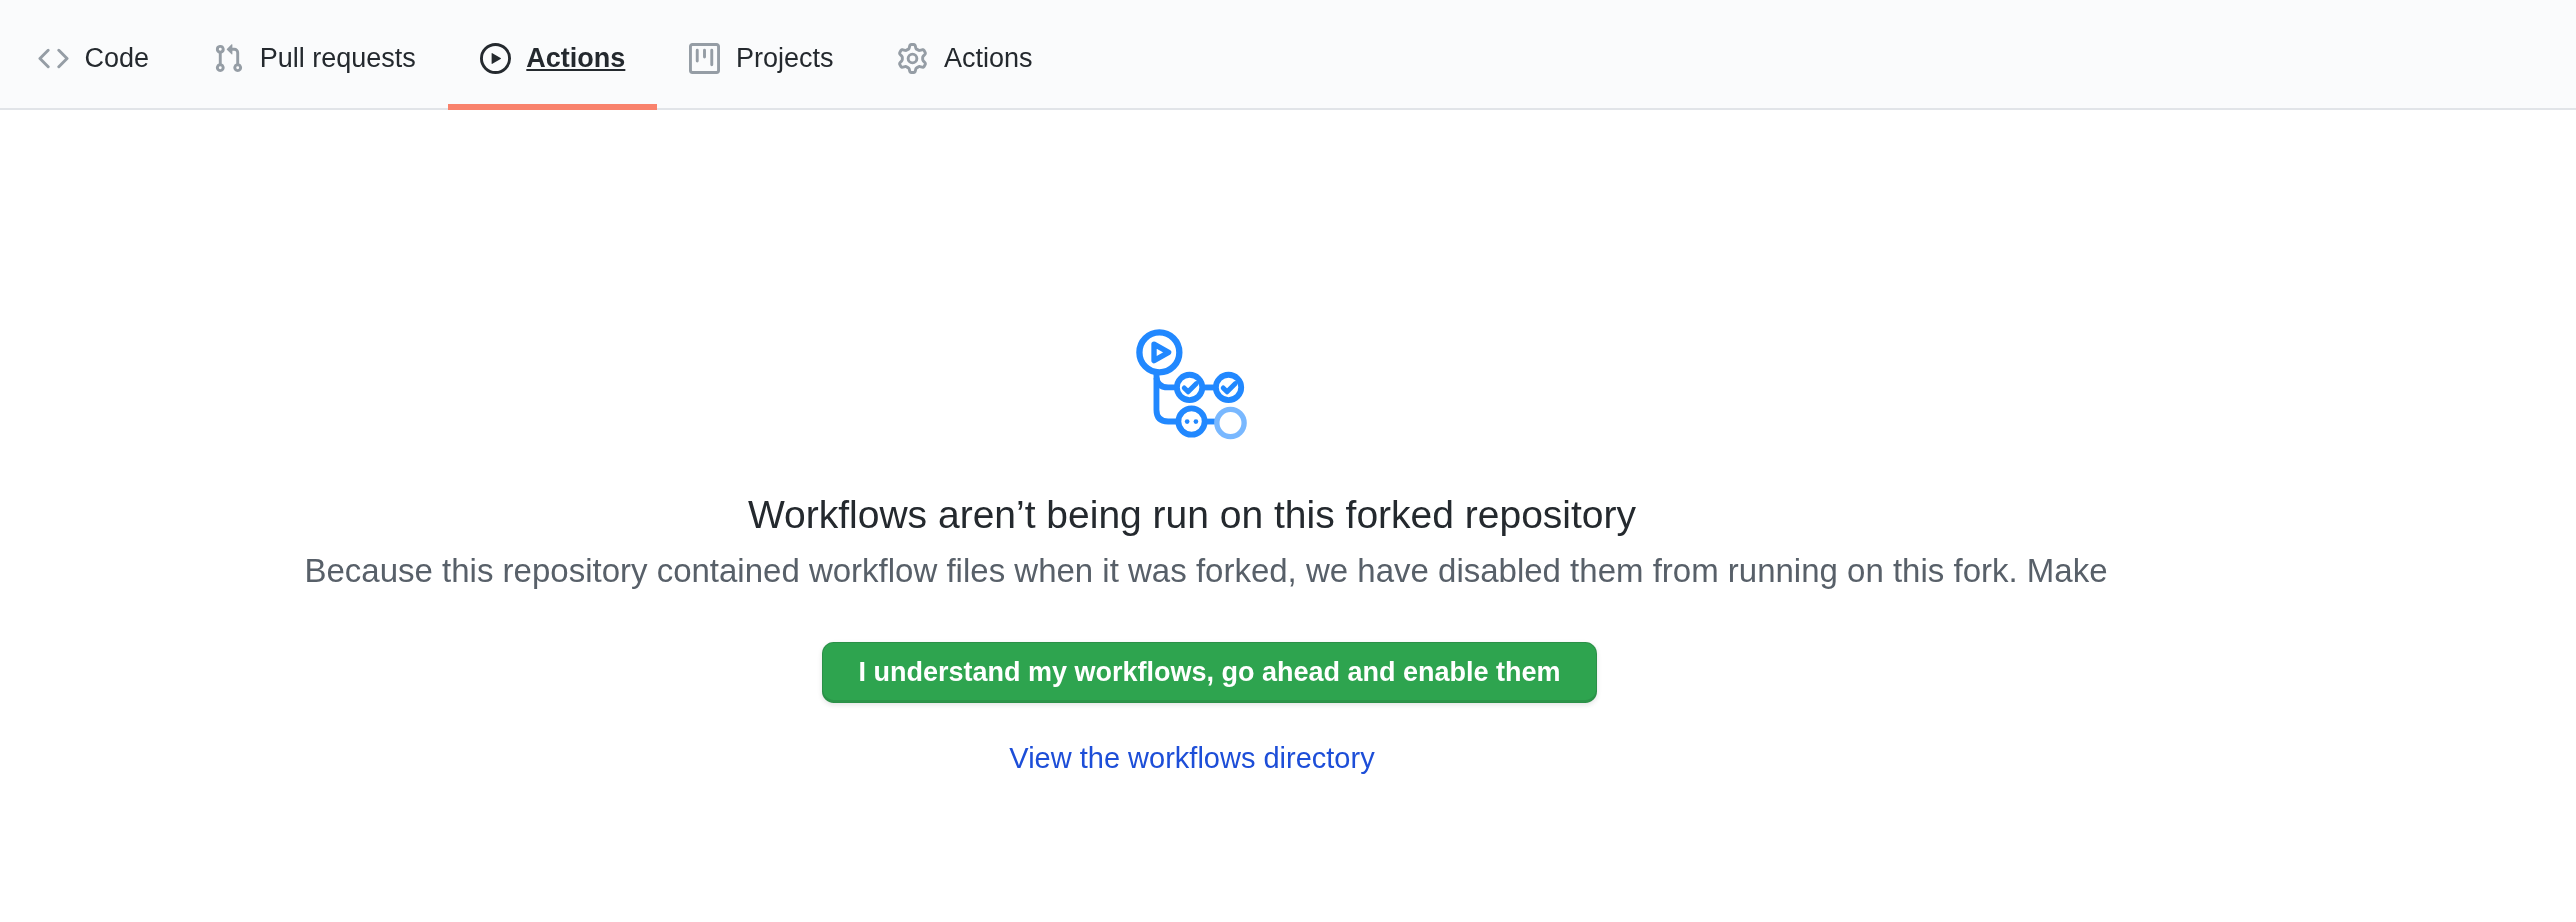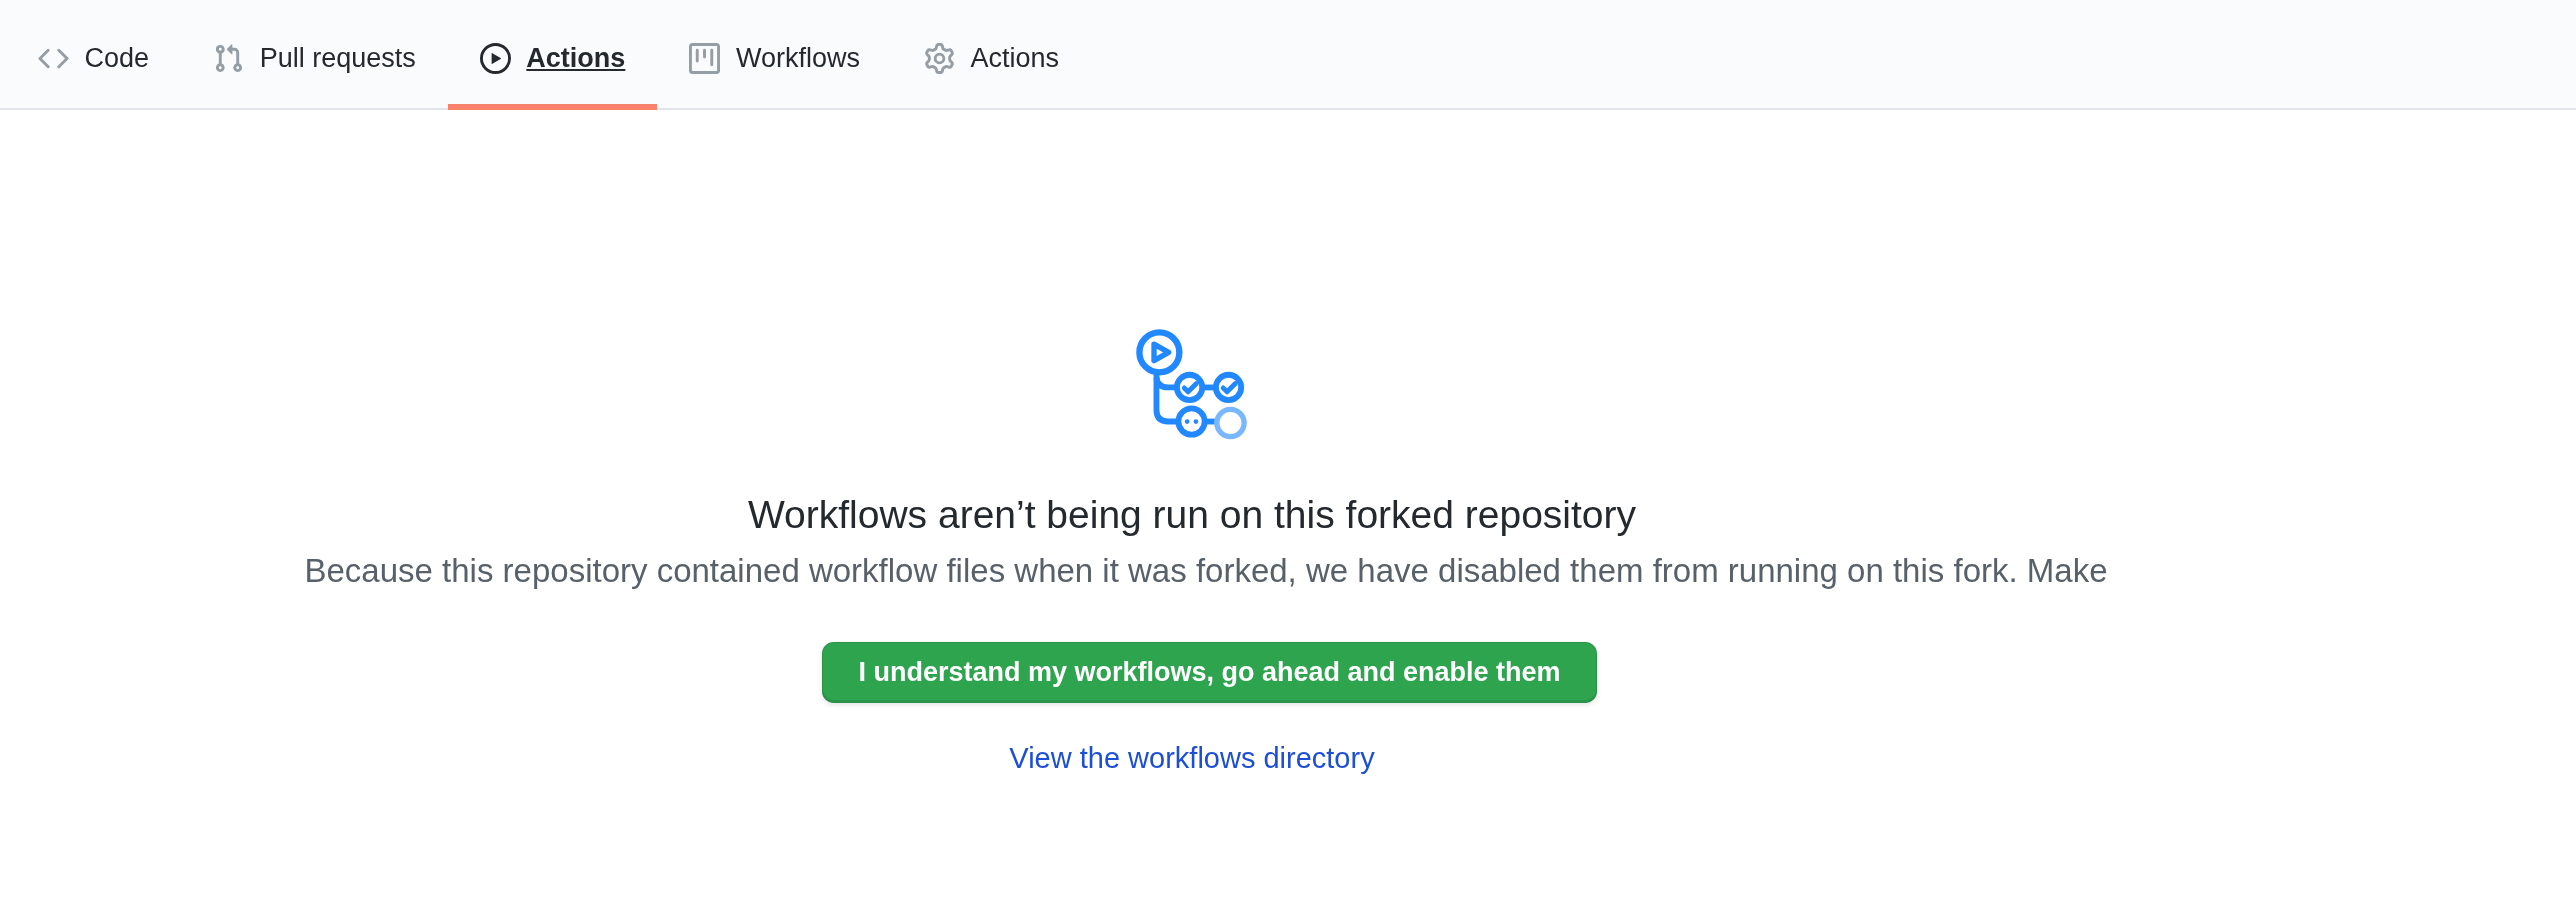--- a/index.html
+++ b/index.html
@@ -124,21 +124,21 @@
       <path d="M8 0a8 8 0 1 1 0 16A8 8 0 0 1 8 0ZM1.5 8a6.5 6.5 0 1 0 13 0 6.5 6.5 0 0 0-13 0Zm4.879-2.773 4.264 2.559a.25.25 0 0 1 0 .428l-4.264 2.559A.25.25 0 0 1 6 10.559V5.442a.25.25 0 0 1 .379-.215Z"></path>
     </svg>
     <span>Actions</span>
     <span class="tab-underline"></span>
   </div>
 
   <div class="tab">
     <svg class="octicon" viewBox="0 0 16 16" aria-hidden="true">
       <path d="M1.75 0h12.5C15.216 0 16 .784 16 1.75v12.5A1.75 1.75 0 0 1 14.25 16H1.75A1.75 1.75 0 0 1 0 14.25V1.75C0 .784.784 0 1.75 0ZM1.5 1.75v12.5c0 .138.112.25.25.25h12.5a.25.25 0 0 0 .25-.25V1.75a.25.25 0 0 0-.25-.25H1.75a.25.25 0 0 0-.25.25ZM11.75 3a.75.75 0 0 1 .75.75v7.5a.75.75 0 0 1-1.5 0v-7.5a.75.75 0 0 1 .75-.75Zm-8.25.75a.75.75 0 0 1 1.5 0v5.5a.75.75 0 0 1-1.5 0ZM8 3a.75.75 0 0 1 .75.75v3.5a.75.75 0 0 1-1.5 0v-3.5A.75.75 0 0 1 8 3Z"></path>
     </svg>
-    <span>Workflows</span>
+    <span>Projects</span>
   </div>
 
   <div class="tab">
     <svg class="octicon" viewBox="0 0 16 16" aria-hidden="true">
       <path d="M8 0a8.2 8.2 0 0 1 .701.031C9.444.095 9.99.645 10.16 1.29l.288 1.107c.018.066.079.158.212.224.231.114.454.243.668.386.123.082.233.09.299.071l1.103-.303c.644-.176 1.392.021 1.82.63.27.385.506.792.704 1.218.315.675.111 1.422-.364 1.891l-.814.806c-.049.048-.098.147-.088.294.016.257.016.515 0 .772-.01.147.038.246.088.294l.814.806c.475.469.679 1.216.364 1.891a7.977 7.977 0 0 1-.704 1.217c-.428.61-1.176.807-1.82.63l-1.102-.302c-.067-.019-.177-.011-.3.071a5.909 5.909 0 0 1-.668.386c-.133.066-.194.158-.211.224l-.29 1.106c-.168.646-.715 1.196-1.458 1.26a8.006 8.006 0 0 1-1.402 0c-.743-.064-1.289-.614-1.458-1.26l-.289-1.106c-.018-.066-.079-.158-.212-.224a5.738 5.738 0 0 1-.668-.386c-.123-.082-.233-.09-.299-.071l-1.103.303c-.644.176-1.392-.021-1.82-.63a8.12 8.12 0 0 1-.704-1.218c-.315-.675-.111-1.422.363-1.891l.815-.806c.05-.048.098-.147.088-.294a6.214 6.214 0 0 1 0-.772c.01-.147-.038-.246-.088-.294l-.815-.806C.635 6.045.431 5.298.746 4.623a7.92 7.92 0 0 1 .704-1.217c.428-.61 1.176-.807 1.82-.63l1.102.302c.067.019.177.011.3-.071.214-.143.437-.272.668-.386.133-.066.194-.158.211-.224l.29-1.106C6.009.645 6.556.095 7.299.03 7.53.01 7.764 0 8 0Zm-.571 1.525c-.036.003-.108.036-.137.146l-.289 1.105c-.147.561-.549.967-.998 1.189-.173.086-.34.183-.5.29-.417.278-.97.423-1.529.27l-1.103-.303c-.109-.03-.175.016-.195.045-.22.312-.412.644-.573.99-.014.031-.021.11.059.19l.815.806c.411.406.562.957.53 1.456a4.709 4.709 0 0 0 0 .582c.032.499-.119 1.05-.53 1.456l-.815.806c-.081.08-.073.159-.059.19.162.346.353.677.573.989.02.03.085.076.195.046l1.102-.303c.56-.153 1.113-.008 1.53.27.161.107.328.204.501.29.447.222.85.629.997 1.189l.289 1.105c.029.109.101.143.137.146a6.6 6.6 0 0 0 1.142 0c.036-.003.108-.036.137-.146l.289-1.105c.147-.561.549-.967.998-1.189.173-.086.34-.183.5-.29.417-.278.97-.423 1.529-.27l1.103.303c.109.029.175-.016.195-.045.22-.313.411-.644.573-.99.014-.031.021-.11-.059-.19l-.815-.806c-.411-.406-.562-.957-.53-1.456a4.709 4.709 0 0 0 0-.582c-.032-.499.119-1.05.53-1.456l.815-.806c.081-.08.073-.159.059-.19a6.464 6.464 0 0 0-.573-.989c-.02-.03-.085-.076-.195-.046l-1.102.303c-.56.153-1.113.008-1.53-.27a4.44 4.44 0 0 0-.501-.29c-.447-.222-.85-.629-.997-1.189l-.289-1.105c-.029-.11-.101-.143-.137-.146a6.6 6.6 0 0 0-1.142 0ZM11 8a3 3 0 1 1-6 0 3 3 0 0 1 6 0ZM9.5 8a1.5 1.5 0 1 0-3 0 1.5 1.5 0 0 0 3 0Z"></path>
     </svg>
     <span>Actions</span>
   </div>
 
 </nav>

